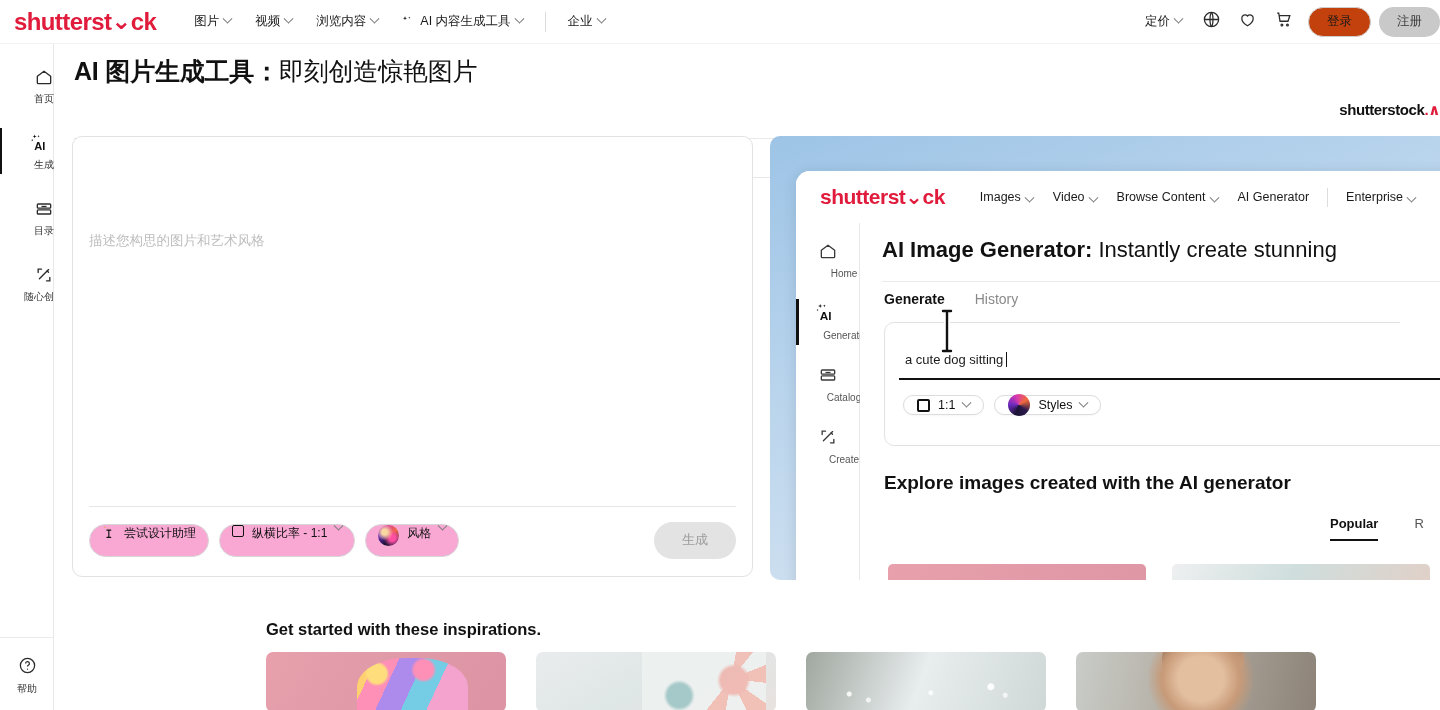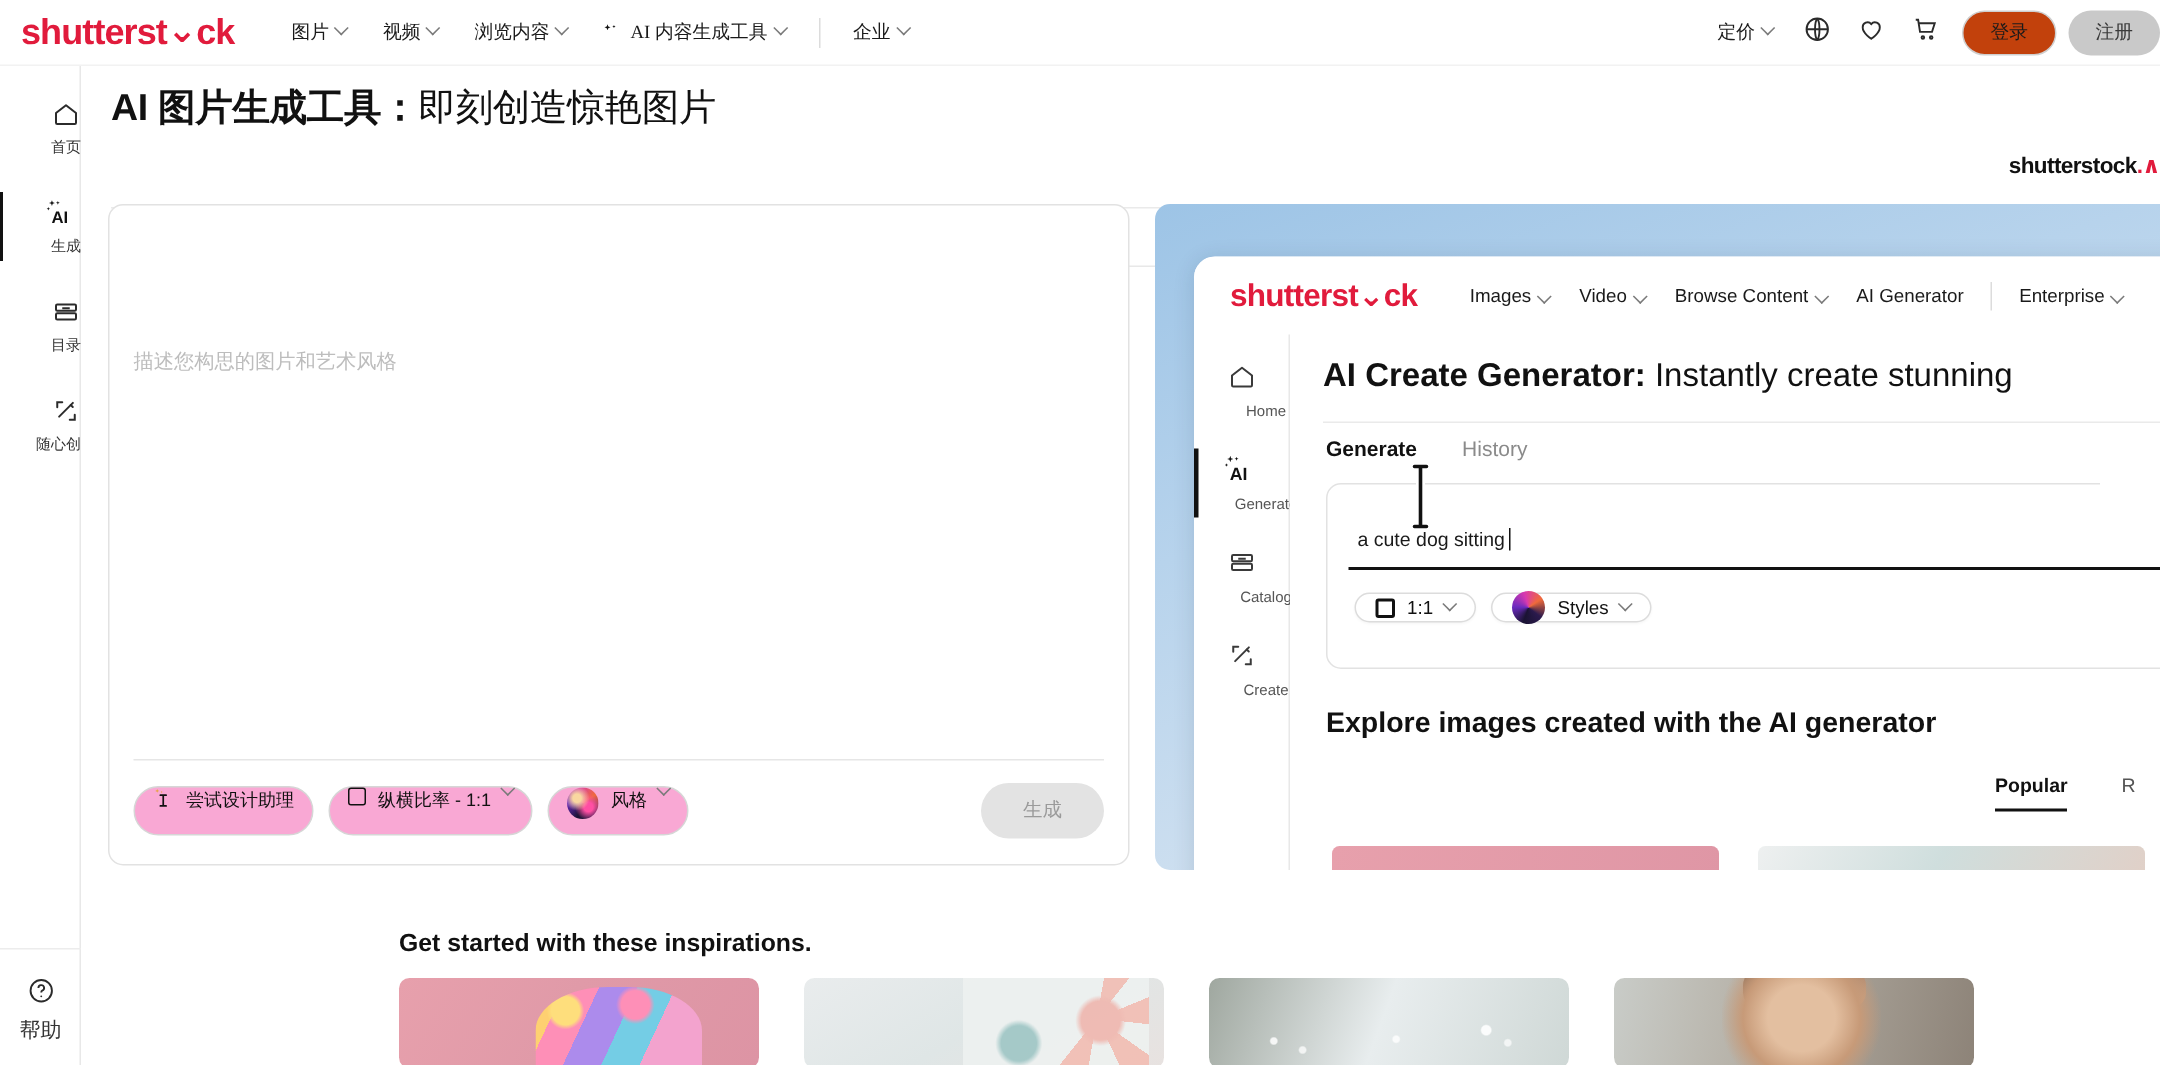--- a/index.html
+++ b/index.html
@@ -13,21 +13,21 @@
   .topbar {
     position: absolute; top: 0; left: 0; width: 1440px; height: 44px;
     background: #fff; display: flex; align-items: center;
     border-bottom: 1px solid #f2f2f2; z-index: 40;
   }
   .brand {
     font-size: 24px; font-weight: 700; color: #e11b3c;
     letter-spacing: -0.6px; margin-left: 14px; white-space: nowrap;
   }
   .brand .dot { display:inline-block; transform: translateY(-1px); }
-  .topnav { display: flex; align-items: center; margin-left: 28px; gap: 4px; font-family: Liberation Serif, serif; }
+  .topnav { display: flex; align-items: center; margin-left: 28px; gap: 4px; }
   .topnav-item {
     font-size: 12.5px; color: #1a1a1a; padding: 6px 10px;
     display: flex; align-items: center; gap: 5px; white-space: nowrap;
     cursor: pointer; font-weight: 400;
   }
   .topnav-sep { width: 1px; height: 20px; background: #dcdcdc; margin: 0 8px; }
   .ai-nav-badge {
     display:inline-block; width: 13px; height: 13px; position: relative;
   }
   .ai-nav-badge svg { display:block; }
@@ -59,21 +59,21 @@
   .rail-item .lbl { font-size: 10px; color: #333; line-height: 1; }
   .rail-item.active::before {
     content: ""; position: absolute; left: -1px; top: 2px;
     width: 3px; height: 46px; background: #111;
   }
   .rail-help {
     position: absolute; bottom: 14px; left: 0; width: 54px;
     display: flex; flex-direction: column; align-items: center; gap: 3px;
     cursor: pointer; border-top: 1px solid #ececec; padding-top: 18px;
   }
-  .rail-help .lbl { font-size: 14px; color: #333; }
+  .rail-help .lbl { font-size: 10px; color: #333; }
 
   
   .page { position: absolute; top: 44px; left: 54px; width: 1386px; height: 666px; background: #fff; }
   .page-title {
     position: absolute; left: 20px; top: 11px; font-size: 25px;
     color: #111; white-space: nowrap; letter-spacing: -0.2px;
   }
   .page-title b { font-weight: 700; }
   .page-title .light { font-weight: 400; }
   .wm {
@@ -482,21 +482,21 @@
               <path d="M17.5 5.5l-11 11"></path>
               <path d="M15.8 7.2l1.6 1.6"></path>
             </svg>
         </span>
         <span class="lbl">Create</span>
       </div>
     </div>
 
     <div class="pv-body">
       <div class="pv-title">
-        <b>AI Create Generator:</b><span class="light"> Instantly create stunning</span>
+        <b>AI Image Generator:</b><span class="light"> Instantly create stunning</span>
       </div>
       <div class="pv-rule"></div>
       <div class="pv-tabs">
         <div class="pv-tab active">Generate</div>
         <div class="pv-tab">History</div>
       </div>
     </div>
   </div>
 
   <div class="pv-prompt">

